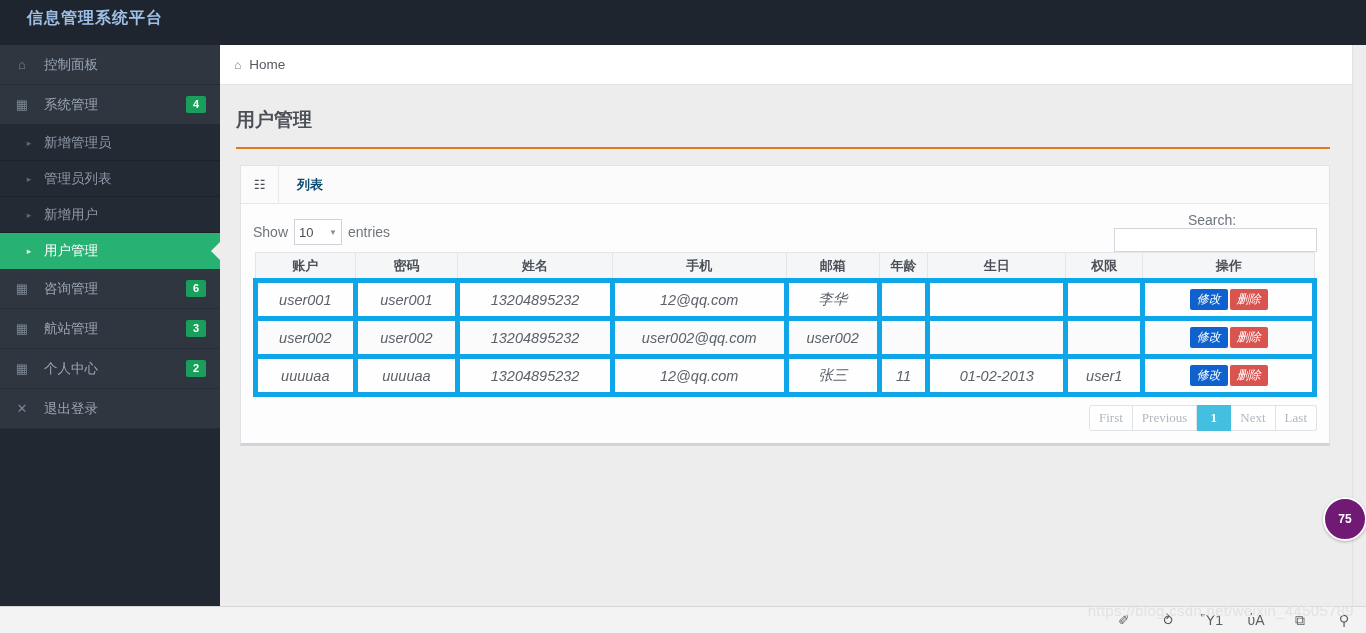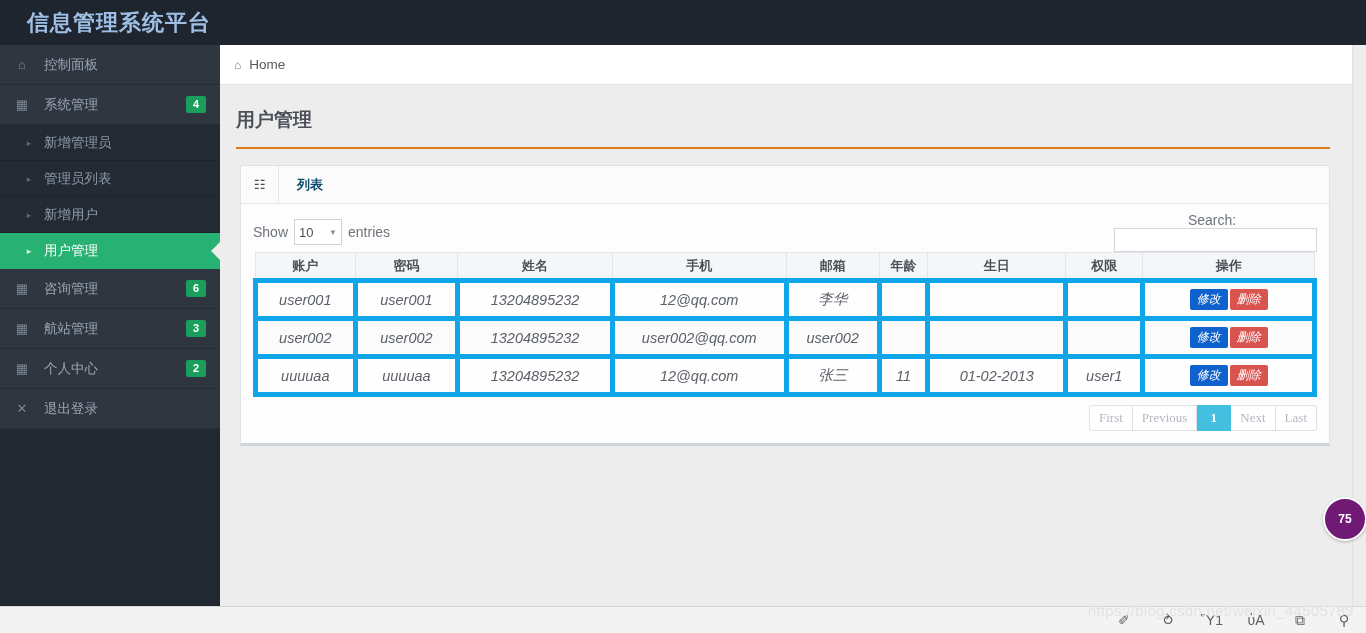--- a/index.html
+++ b/index.html
@@ -12,21 +12,21 @@
   }
   #app { position: relative; width: 1366px; height: 633px; }
 
   
   .topbar {
     position: absolute; left: 0; top: 0; width: 1366px; height: 45px;
     background: #1f252e;
   }
   .brand {
     position: absolute; left: 27px; top: 8px;
-    font-size: 22px; font-weight: bold; color: #9fc0e6;
+    font-size: 16px; font-weight: bold; color: #9fc0e6;
     letter-spacing: 1px; white-space: nowrap;
   }
 
   
   .sidebar {
     position: absolute; left: 0; top: 45px; width: 220px; height: 588px;
     background: #222831;
   }
   .nav-item {
     position: relative; height: 40px; display: flex; align-items: center;

